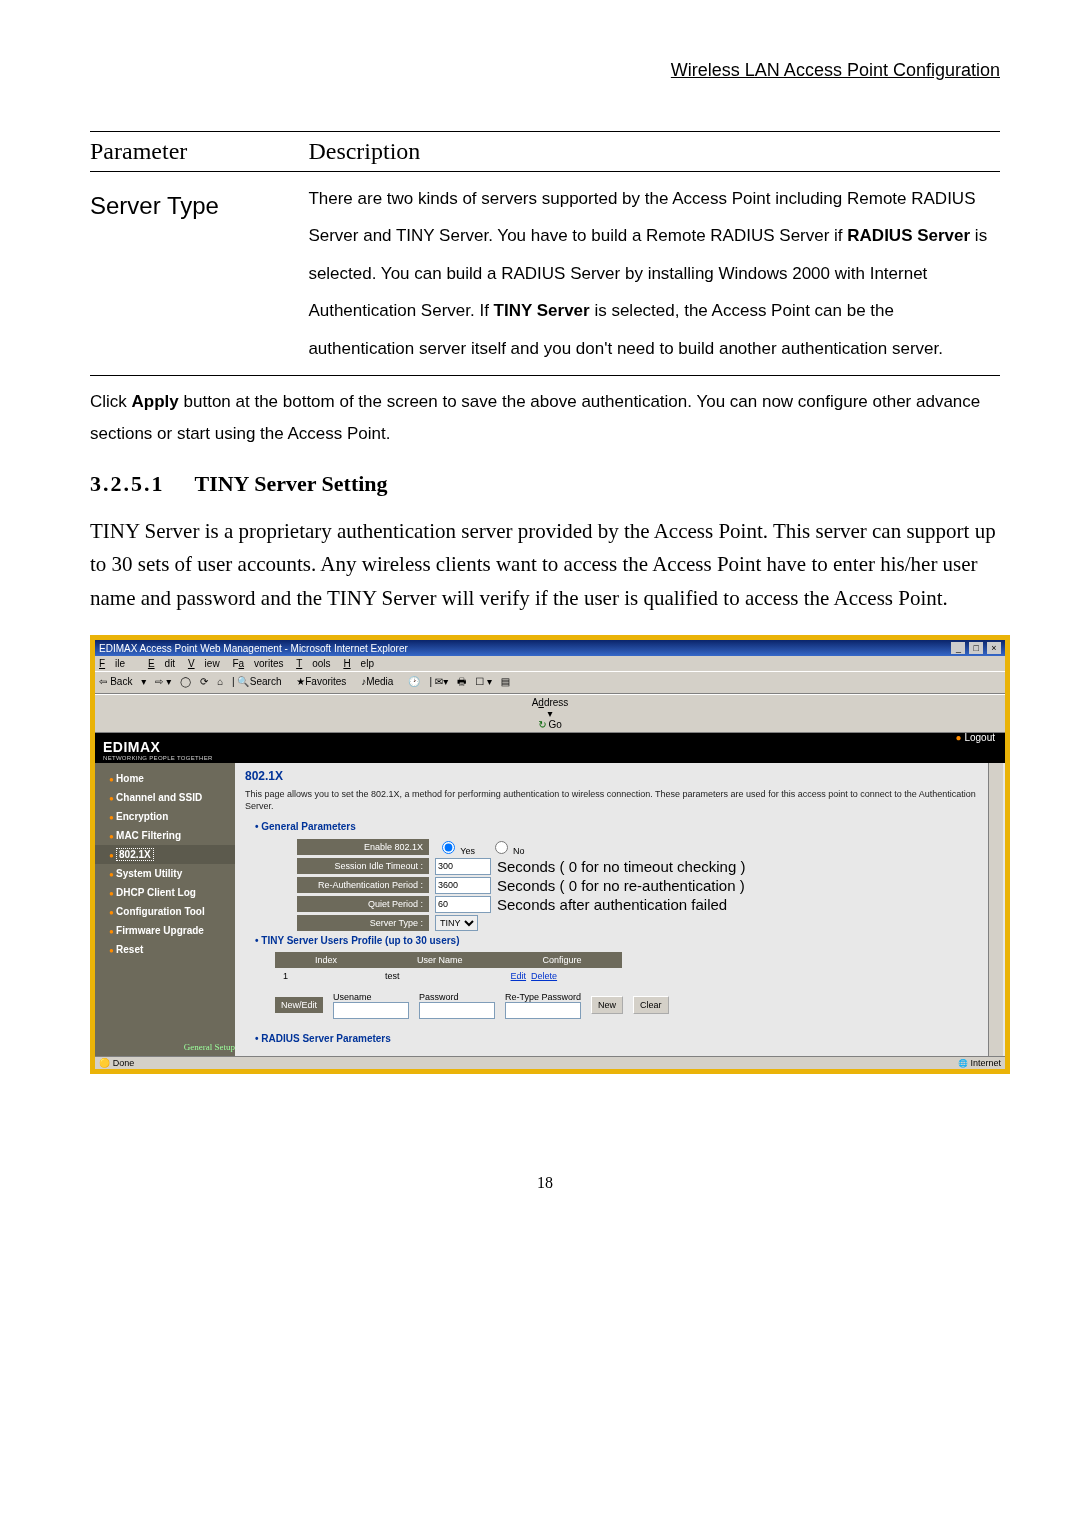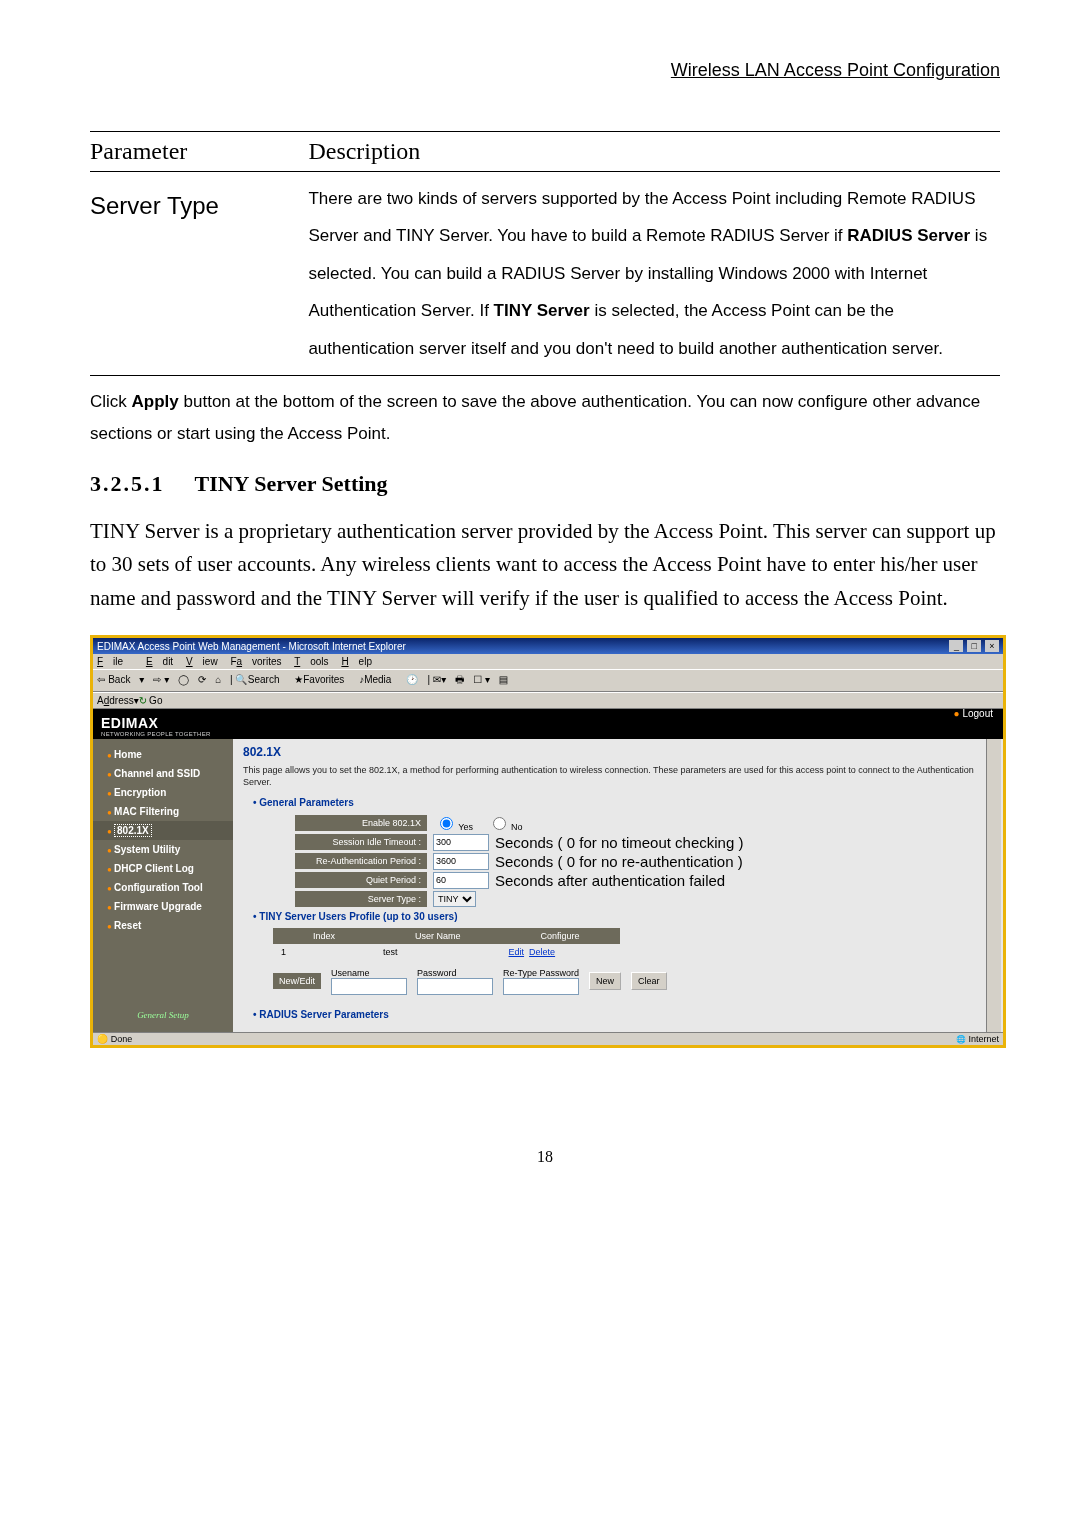--- a/index.html
+++ b/index.html
@@ -5,44 +5,44 @@
 body { margin:0; font-family:"Times New Roman",serif; background:#fff; color:#000; padding:60px 80px 40px 90px; font-size:18px; }
 .header-line { text-decoration:underline; font-family:Arial,sans-serif; font-size:18px; text-align:right; margin-bottom:50px; }
 table.param-table { width:100%; border-collapse:collapse; margin-bottom:10px; }
 .param-table th { text-align:left; font-weight:normal; font-size:24px; padding:6px 4px 6px 0; border-top:1px solid #000; border-bottom:1px solid #000; }
 .param-table td { font-family:Arial,sans-serif; font-size:17px; padding:8px 8px 8px 0; vertical-align:top; line-height:2.2; border-bottom:1px solid #000; }
 .param-table td:first-child { width:24%; font-size:24px; }
 .after-table { font-family:Arial,sans-serif; font-size:17px; line-height:1.9; margin-bottom:20px; }
 .section-heading { font-family:"Times New Roman",serif; font-size:22px; font-weight:bold; margin:18px 0 18px 0; }
 .section-heading .num { letter-spacing:2px; margin-right:30px; }
 .body-para { font-size:21px; line-height:1.6; margin-bottom:20px; }
-.screenshot { border:3px solid #eab308; width:100%; font-family:Tahoma,Arial,sans-serif; font-size:10px; color:#000; background:#fff; }
+.screenshot { border:5px solid #eab308; width:100%; font-family:Tahoma,Arial,sans-serif; font-size:10px; color:#000; background:#fff; }
 .ie-title { background:linear-gradient(#0a246a,#3668c8); color:#fff; padding:2px 4px; display:flex; justify-content:space-between; align-items:center; font-size:10px; }
 .ie-title .winbtns span { display:inline-block; width:14px; height:12px; background:#ccc; color:#000; text-align:center; line-height:12px; margin-left:1px; font-size:9px; }
 .ie-menu { background:#d4d0c8; padding:2px 4px; font-size:10px; }
 .ie-menu span { margin-right:10px; }
 .ie-menu .u { text-decoration:underline; }
 .ie-toolbar { background:#d4d0c8; padding:2px 4px; border-top:1px solid #fff; border-bottom:1px solid #808080; font-size:10px; }
 .ie-toolbar span { margin-right:6px; }
-.ie-address { background:#d4d0c8; padding:2px 4px; display:flex; align-items:center; border-top:1px solid #fff; border-bottom:1px solid #808080; }
+.ie-address { background:#d4d0c8; padding:2px 4px; display:flex; align-items:center; border-top:1px solid #fff; border-bottom:1px solid #808080;flex-direction:column; }
 .ie-address input { flex:1; font-size:10px; height:14px; margin:0 4px; border:1px solid #7f9db9; }
 .ie-address .go { font-size:10px; }
 .ie-address .go::before { content:"↻"; color:#066608; margin-right:2px; }
 .edimax-bar { background:#000; color:#fff; padding:6px 8px 2px 8px; position:relative; }
 .edimax-bar .logo { font-family:Arial Black,Arial; font-weight:900; font-size:14px; letter-spacing:0.5px; }
 .edimax-bar .tag { font-size:6px; color:#ccc; letter-spacing:0.3px; }
 .edimax-bar .logout { position:absolute; right:10px; bottom:20px; font-size:10px; color:#fff; }
 .edimax-bar .logout::before { content:"● "; color:#ff8c00; }
 .content-area { display:flex; background:#e0e0e0; }
 .sidebar { width:140px; background:#6d6a5b; padding:6px 0 40px 0; position:relative; }
 .sidebar .item { color:#fff; font-weight:bold; font-size:10px; padding:4px 8px 4px 14px; position:relative; cursor:pointer; }
 .sidebar .item::before { content:"● "; color:#ff8c00; font-size:8px; }
 .sidebar .item.active { background:#5c5a4d; }
 .sidebar .item.active span { border:1px dotted #fff; padding:0 2px; }
-.sidebar .gs { position:absolute; bottom:12px; width:100%; text-align:center; color:#9cff9c; font-style:italic; font-size:9px; font-family:"Times New Roman"; }
+.sidebar .gs { position:absolute; bottom:4px; width:100%; text-align:right; color:#9cff9c; font-size:9px; font-family:"Times New Roman"; }
 .main { flex:1; background:#e8e8e8; padding:6px 10px; position:relative; }
 .main h3 { color:#003399; font-family:Arial; font-size:12px; font-weight:bold; margin:0 0 6px 0; }
 .main .desc { font-size:9px; color:#222; margin-bottom:8px; line-height:1.3; }
 .sub-head { color:#003399; font-weight:bold; font-size:10px; margin:4px 0 6px 10px; }
 .sub-head::before { content:"• "; }
 .form-row { display:flex; align-items:center; margin:2px 0 2px 20px; font-size:9px;padding-left:32px; }
 .form-row .lbl { background:#6d6a5b; color:#fff; padding:3px 6px; width:120px; text-align:right; font-size:9px; }
 .form-row input[type=text] { width:50px; font-size:9px; height:13px; border:1px solid #7f9db9; margin:0 6px; }
 .form-row select { font-size:9px; height:16px; margin:0 6px; border:1px solid #7f9db9; }
 .form-row .after { font-size:15px; }

